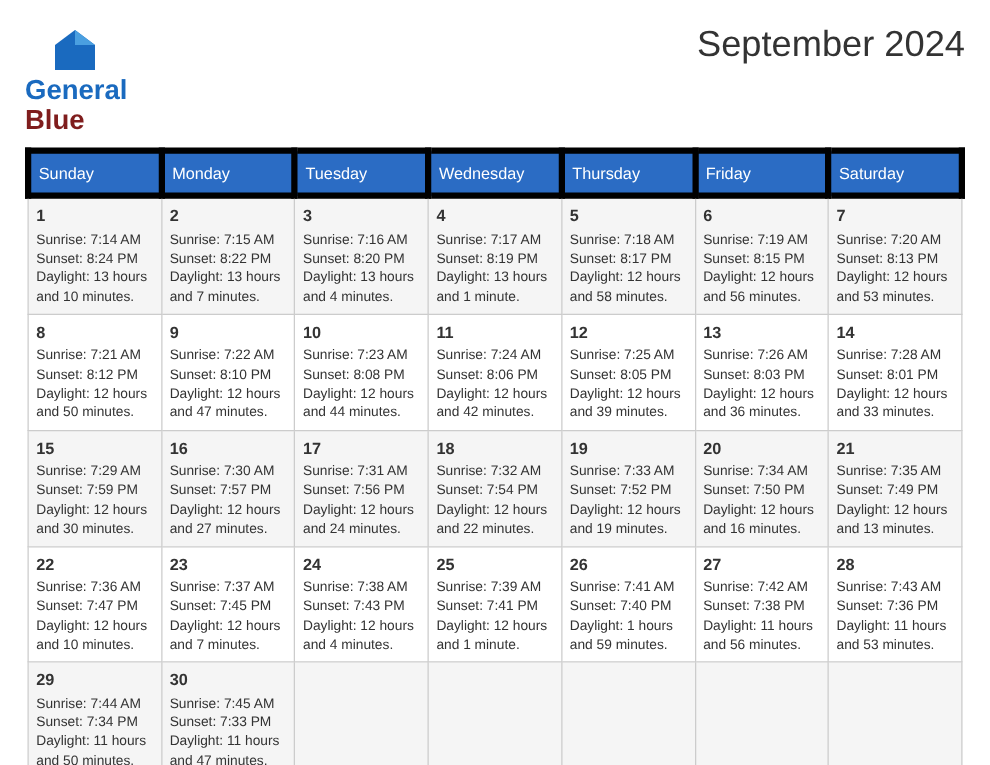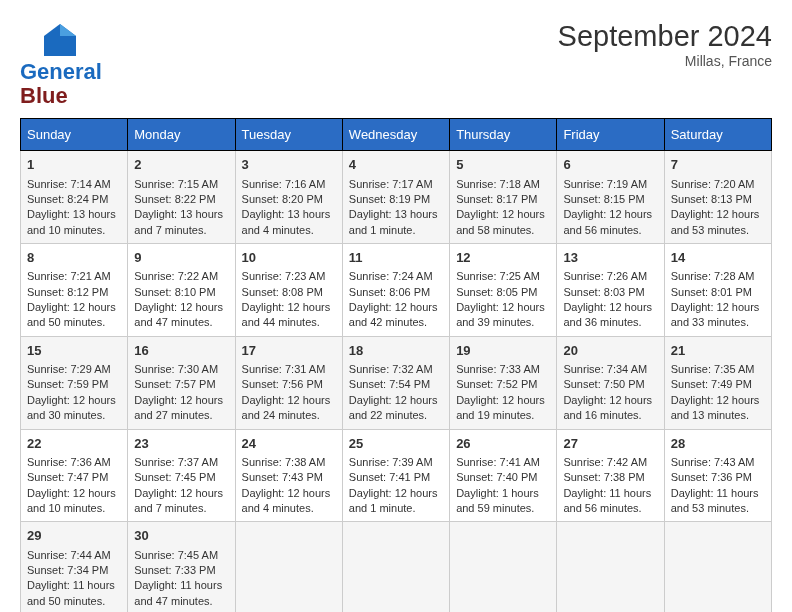--- a/index.html
+++ b/index.html
@@ -52,21 +52,21 @@
       border-collapse: collapse;
       font-size: 11px;
     }
     .calendar th {
       background-color: #2b6cc4;
       color: #fff;
       padding: 8px 6px;
       text-align: left;
       font-size: 13px;
       font-weight: normal;
-      border: 1px solid #000000;
+      border: 5px solid #000000;
     }
     .calendar td {
       vertical-align: top;
       padding: 5px 6px;
       border: 1px solid #ccc;
       width: 14.28%;
       min-height: 80px;
       color: #333;
       line-height: 1.4;
     }
@@ -97,21 +97,20 @@
     </svg>
     <div>
       <div class="logo-text">
         <span>General</span><br>
         <span style="color:#7f1d1d;">Blue</span>
       </div>
     </div>
   </div>
   <div class="month-info">
     <div class="month-title">September 2024</div>
-    <div class="location">Millas, France</div>
   </div>
 </div>
 
 <table class="calendar">
   <thead>
     <tr>
     <th>Sunday</th>
         <th>Monday</th>
         <th>Tuesday</th>
         <th>Wednesday</th>

